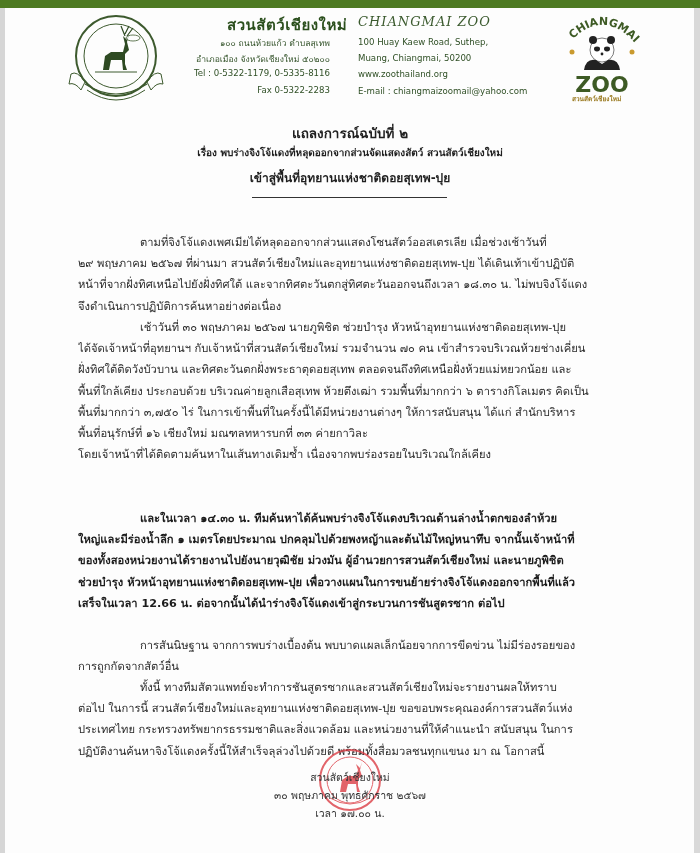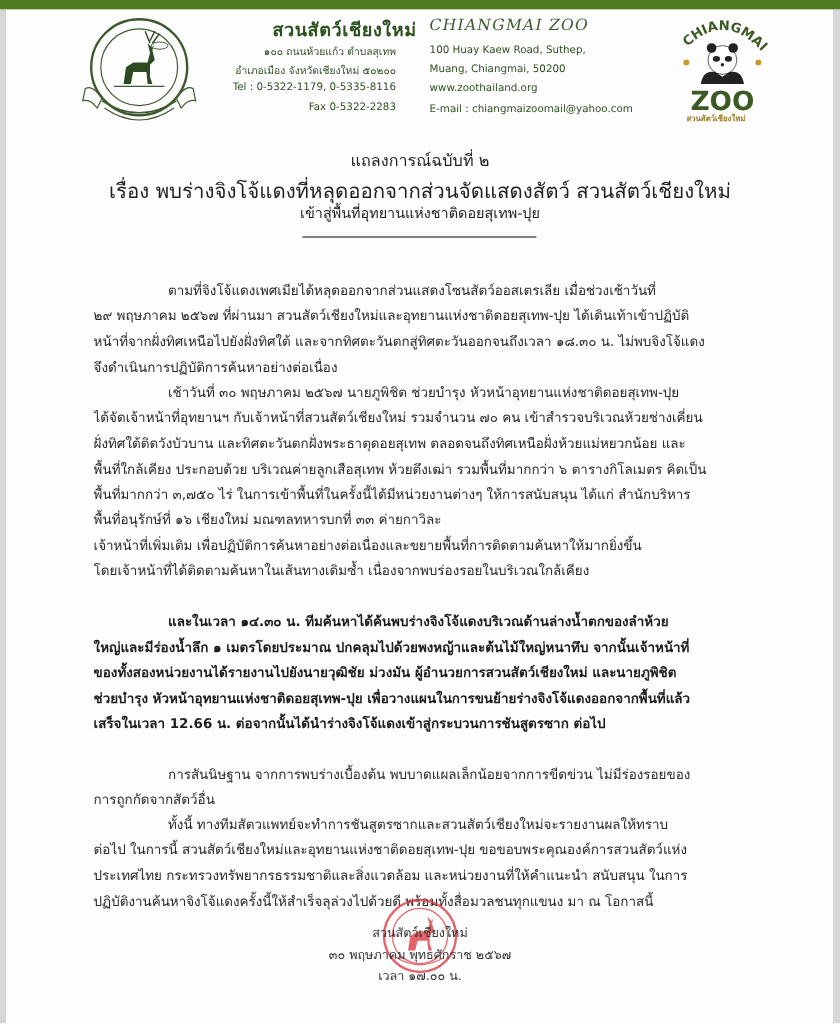--- a/index.html
+++ b/index.html
@@ -18,23 +18,23 @@
     
     .seal { position: absolute; left: 67px; top: 12px; width: 98px; height: 92px; }
     .th-name { position: absolute; left: 227px; top: 13px; font-size: 15px; font-weight: bold; color: #2b4f1d; letter-spacing: 0.5px; }
     .addr-th { position: absolute; left: 160px; width: 170px; text-align: right; font-size: 8.6px; color: #2f4f25; }
     .addr-en { position: absolute; left: 358px; font-size: 8.6px; color: #2f4f25; }
     .en-name { position: absolute; left: 358px; top: 14px; font-size: 13px; font-style: italic; font-family: "DejaVu Serif", serif; color: #3b5a2e; letter-spacing: 1px; }
     .zoo-logo { position: absolute; left: 562px; top: 12px; width: 80px; height: 84px; }
     .zoo-tag { position: absolute; left: 572px; top: 94px; font-size: 6.5px; color: #9a7a20; font-weight: bold; }
 
     
-    .title { position: absolute; left: 0; width: 700px; text-align: center; font-weight: normal; color: #1f1f1f; }
+    .title { position: absolute; left: 0; width: 700px; text-align: center; font-weight: bold; color: #1f1f1f; }
     .t1 { top: 122px; font-size: 13.5px; }
-    .t2 { top: 145px; font-size: 17px; }
+    .t2 { top: 145px; font-size: 10px; }
     .t3 { top: 168px; font-size: 12px; text-align: center; }
     .title-rule { position: absolute; left: 252px; top: 197px; width: 195px; border-top: 1px solid #333; }
 
     
     .para { position: absolute; left: 78px; width: 546px; font-size: 11.2px; line-height: 21.2px; color: #2a2a2a; text-align: justify; }
     .para .line { display: block; white-space: nowrap; overflow: hidden; }
     .para .indent { padding-left: 62px; }
     .para.bold { font-weight: bold; color: #1c1c1c; }
 
     
@@ -106,21 +106,20 @@
 <div class="para" style="top:317px">
   <span class="line indent">เช้าวันที่ ๓๐ พฤษภาคม ๒๕๖๗ นายภูพิชิต ช่วยบำรุง หัวหน้าอุทยานแห่งชาติดอยสุเทพ-ปุย</span>
   <span class="line">ได้จัดเจ้าหน้าที่อุทยานฯ กับเจ้าหน้าที่สวนสัตว์เชียงใหม่ รวมจำนวน ๗๐ คน เข้าสำรวจบริเวณห้วยช่างเคี่ยน</span>
   <span class="line">ฝั่งทิศใต้ติดวังบัวบาน และทิศตะวันตกฝั่งพระธาตุดอยสุเทพ ตลอดจนถึงทิศเหนือฝั่งห้วยแม่หยวกน้อย และ</span>
   <span class="line">พื้นที่ใกล้เคียง ประกอบด้วย บริเวณค่ายลูกเสือสุเทพ ห้วยตึงเฒ่า รวมพื้นที่มากกว่า ๖ ตารางกิโลเมตร คิดเป็น</span>
   <span class="line">พื้นที่มากกว่า ๓,๗๕๐ ไร่ ในการเข้าพื้นที่ในครั้งนี้ได้มีหน่วยงานต่างๆ ให้การสนับสนุน ได้แก่ สำนักบริหาร</span>
   <span class="line">พื้นที่อนุรักษ์ที่ ๑๖ เชียงใหม่ มณฑลทหารบกที่ ๓๓ ค่ายกาวิละ</span>
 </div>
 
 <div class="para" style="top:444px">
-  <span class="line">เจ้าหน้าที่เพิ่มเติม เพื่อปฏิบัติการค้นหาอย่างต่อเนื่องและขยายพื้นที่การติดตามค้นหาให้มากยิ่งขึ้น</span>
   <span class="line">โดยเจ้าหน้าที่ได้ติดตามค้นหาในเส้นทางเดิมซ้ำ เนื่องจากพบร่องรอยในบริเวณใกล้เคียง</span>
 </div>
 
 <div class="para bold" style="top:508px">
   <span class="line indent">และในเวลา ๑๔.๓๐ น. ทีมค้นหาได้ค้นพบร่างจิงโจ้แดงบริเวณด้านล่างน้ำตกของลำห้วย</span>
   <span class="line">ใหญ่และมีร่องน้ำลึก ๑ เมตรโดยประมาณ ปกคลุมไปด้วยพงหญ้าและต้นไม้ใหญ่หนาทึบ จากนั้นเจ้าหน้าที่</span>
   <span class="line">ของทั้งสองหน่วยงานได้รายงานไปยังนายวุฒิชัย ม่วงมัน ผู้อำนวยการสวนสัตว์เชียงใหม่ และนายภูพิชิต</span>
   <span class="line">ช่วยบำรุง หัวหน้าอุทยานแห่งชาติดอยสุเทพ-ปุย เพื่อวางแผนในการขนย้ายร่างจิงโจ้แดงออกจากพื้นที่แล้ว</span>
   <span class="line">เสร็จในเวลา 12.66 น. ต่อจากนั้นได้นำร่างจิงโจ้แดงเข้าสู่กระบวนการชันสูตรซาก ต่อไป</span>
 </div>

